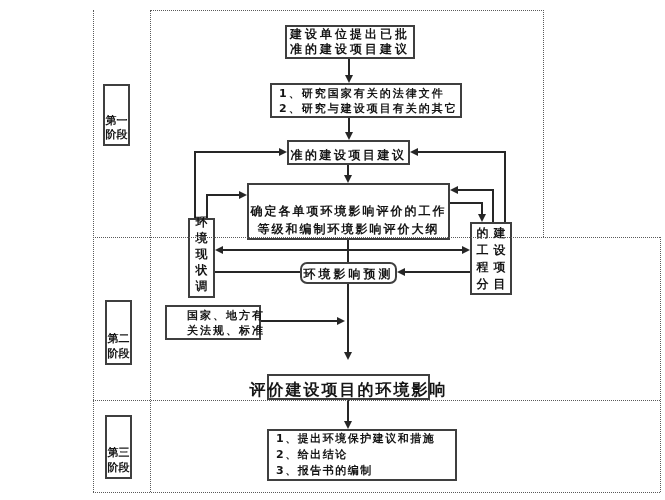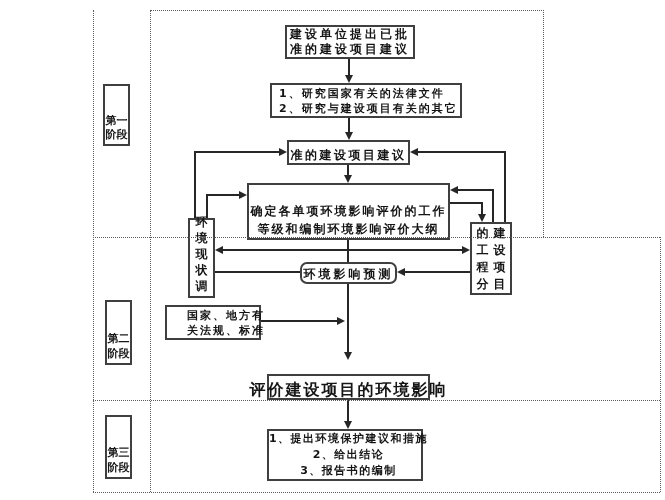--- a/index.html
+++ b/index.html
@@ -125,19 +125,19 @@
 
   <div class="box" style="left:300px;top:262px;width:97px;height:22px;letter-spacing:3px;white-space:nowrap;border-radius:7px;">环境影响预测</div>
 
   <div class="box leftalign" style="left:165px;top:305px;width:96px;height:35px;font-size:11px;letter-spacing:2px;line-height:15px;padding-left:20px;">
     <span class="ln">国家、地方有</span>
     <span class="ln">关法规、标准</span>
   </div>
 
   <div class="box" style="left:267px;top:360px;width:163px;height:26px;font-size:16px;letter-spacing:2px;white-space:nowrap;margin-top:14px;">评价建设项目的环境影响</div>
 
-  <div class="box leftalign" style="left:267px;top:429px;width:156px;height:52px;font-size:11px;letter-spacing:1.5px;line-height:16px;align-items:center;">
+  <div class="box leftalign" style="left:267px;top:429px;width:190px;height:52px;font-size:11px;letter-spacing:1.5px;line-height:16px;">
     <span class="ln">1、提出环境保护建议和措施</span>
     <span class="ln">2、给出结论</span>
     <span class="ln">3、报告书的编制</span>
   </div>
 
 </div>
 
 </body></html>

